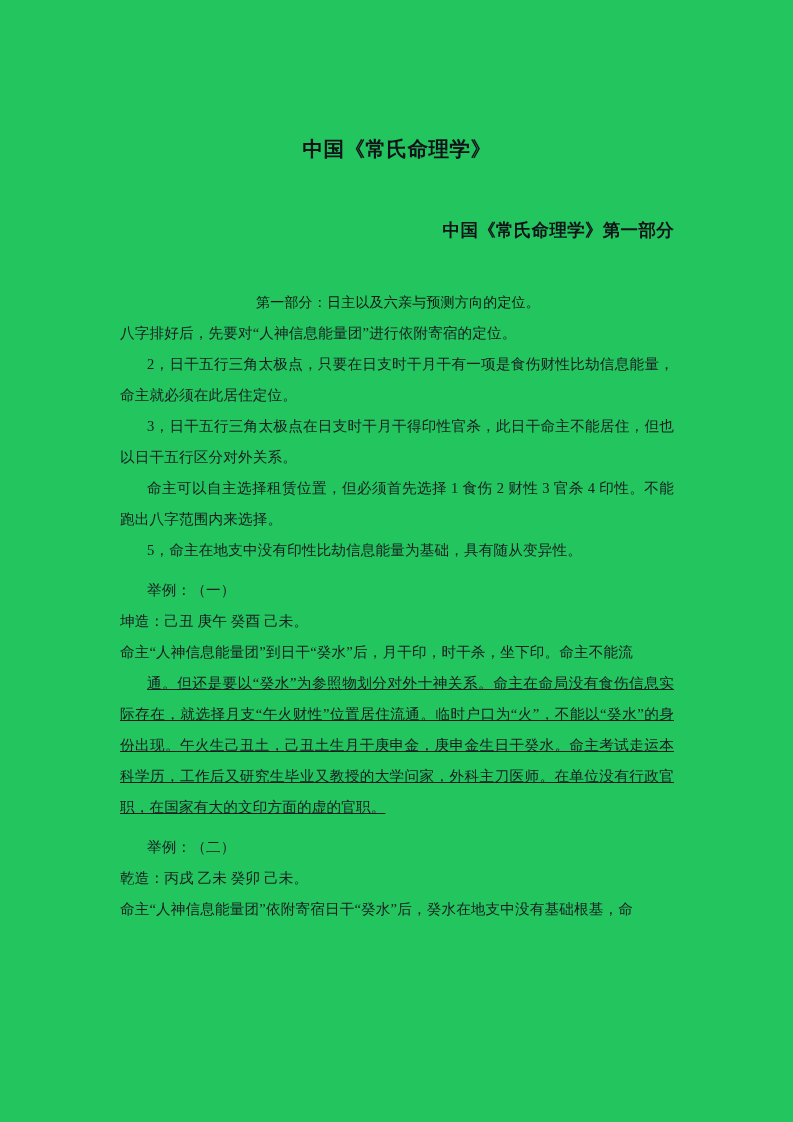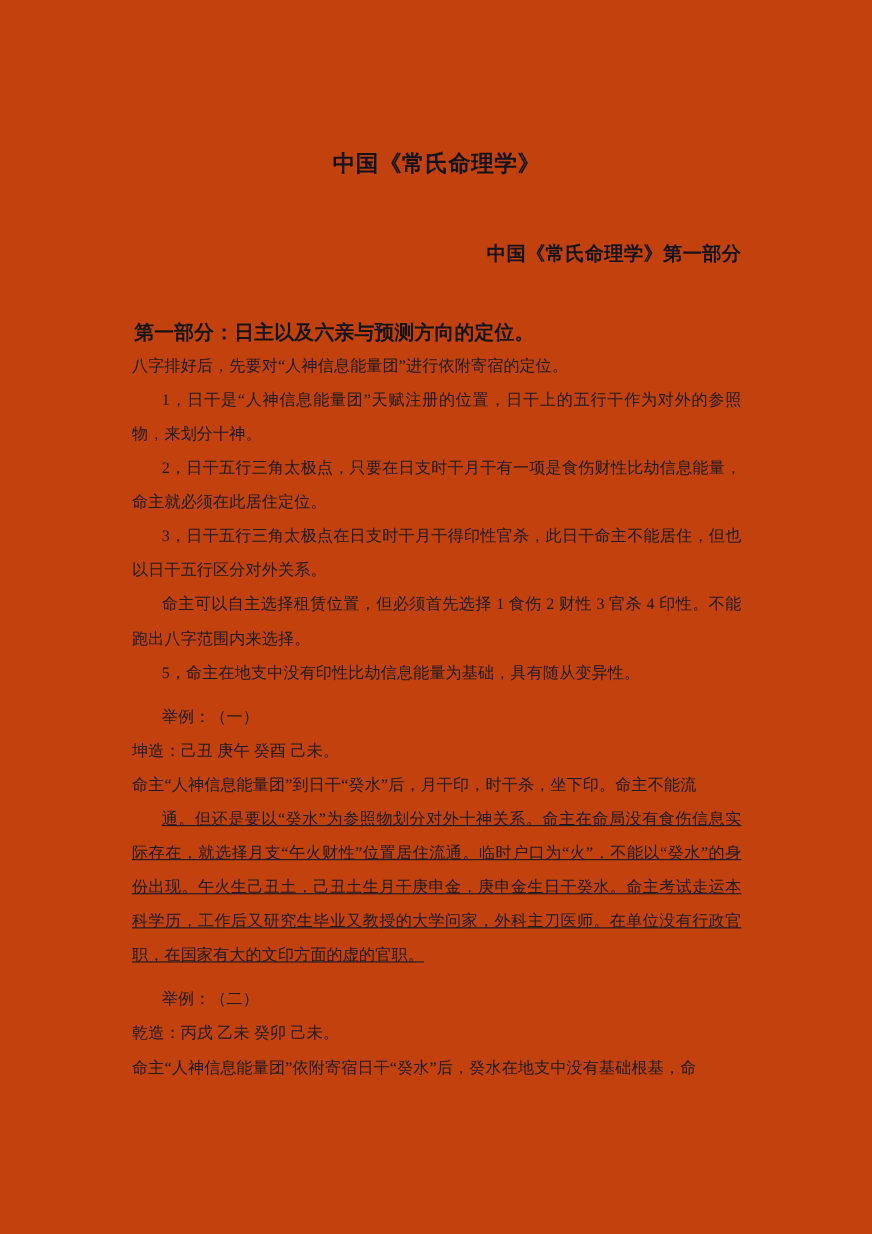--- a/index.html
+++ b/index.html
@@ -5,21 +5,21 @@
   html, body {
     margin: 0;
     padding: 0;
     background: #ffffff;
   }
   .page {
     position: relative;
     width: 793px;
     height: 1122px;
     margin: 0 auto;
-    background: #c2410c;
+    background: #22c55e;
     overflow: hidden;
     font-family: "Liberation Serif", "DejaVu Serif", serif;
     color: #1a1a1a;
   }
 
   
   .content {
     position: absolute;
     left: 120px;
     top: 0;
@@ -48,29 +48,30 @@
     line-height: 1;
     margin: 0;
     padding-top: 62px;
     color: #12121a;
     white-space: nowrap;
   }
 
   
   .sec-heading {
     font-family: "Liberation Sans", "DejaVu Sans", sans-serif;
-    font-weight: bold;
-    font-size: 18px;
+    font-weight: normal;
+    font-size: 14px;
     letter-spacing: 0.2px;
     line-height: 31px;
     margin: 0;
     padding-top: 48px;
     padding-left: 2px;
     color: #141414;
     white-space: nowrap;
+    text-align: center;
   }
 
   
   .para {
     font-family: "Liberation Serif", "DejaVu Serif", serif;
     font-size: 14.6px;
     line-height: 31px;
     margin: 0;
     text-align: justify;
     text-justify: inter-character;
@@ -94,21 +95,20 @@
 
     <h1 class="doc-title">中国《常氏命理学》</h1>
 
     <h2 class="doc-subtitle">中国《常氏命理学》第一部分</h2>
 
     <h3 class="sec-heading">第一部分：日主以及六亲与预测方向的定位。</h3>
 
 
     <p class="para noindent nowrapline">八字排好后，先要对“人神信息能量团”进行依附寄宿的定位。</p>
 
-    <p class="para indent">1，日干是“人神信息能量团”天赋注册的位置，日干上的五行干作为对外的参照物，来划分十神。</p>
 
     <p class="para indent">2，日干五行三角太极点，只要在日支时干月干有一项是食伤财性比劫信息能量，命主就必须在此居住定位。</p>
 
     <p class="para indent">3，日干五行三角太极点在日支时干月干得印性官杀，此日干命主不能居住，但也以日干五行区分对外关系。</p>
 
     <p class="para indent">命主可以自主选择租赁位置，但必须首先选择 1 食伤 2 财性 3 官杀 4 印性。不能跑出八字范围内来选择。</p>
 
 
     <p class="para indent nowrapline">5，命主在地支中没有印性比劫信息能量为基础，具有随从变异性。</p>
 

